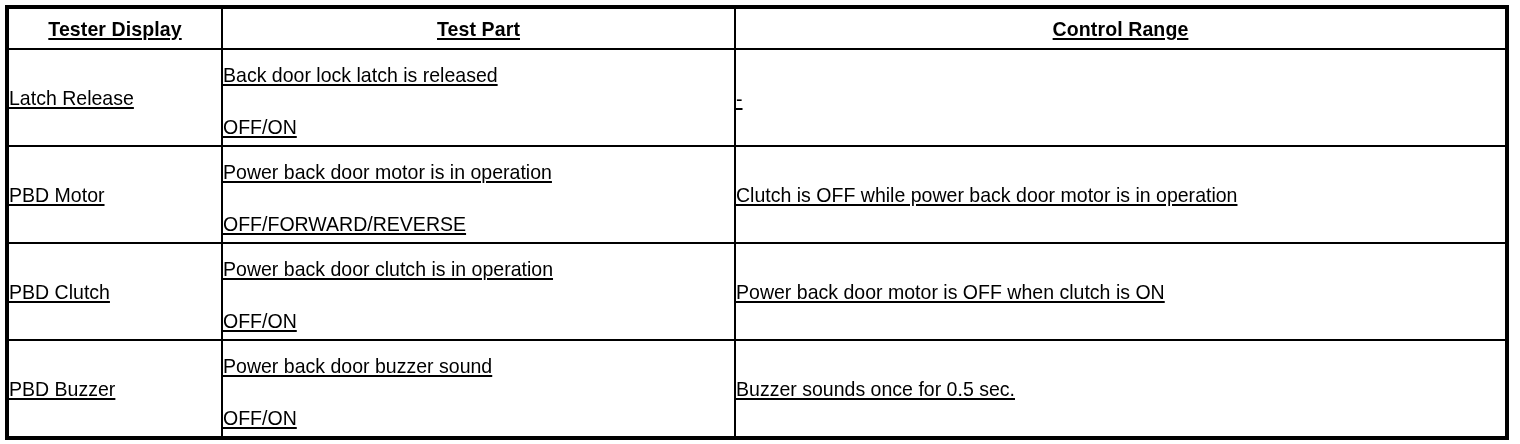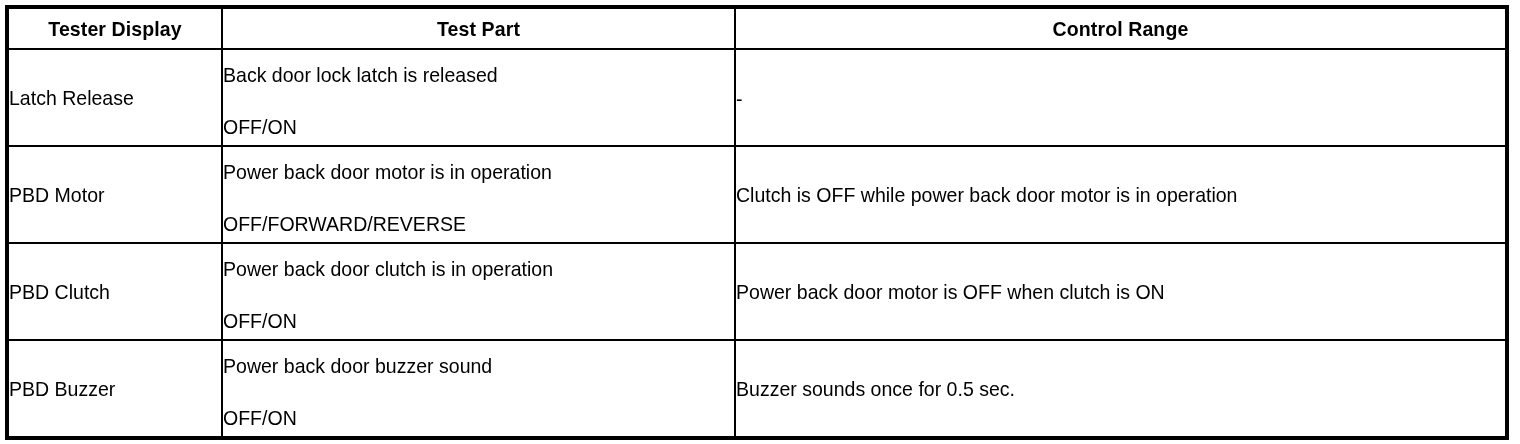--- a/index.html
+++ b/index.html
@@ -16,20 +16,21 @@
     color: #000000;
   }
 
   .table-wrap {
     position: absolute;
     left: 5px;
     top: 5px;
     width: 1504px;
     height: 430px;
     box-sizing: border-box;
+    text-decoration: underline;
   }
 
   table.spec-table {
     width: 100%;
     height: 100%;
     border-collapse: collapse;
     table-layout: fixed;
     border: 4px solid #000000;
     background: #ffffff;
   }

